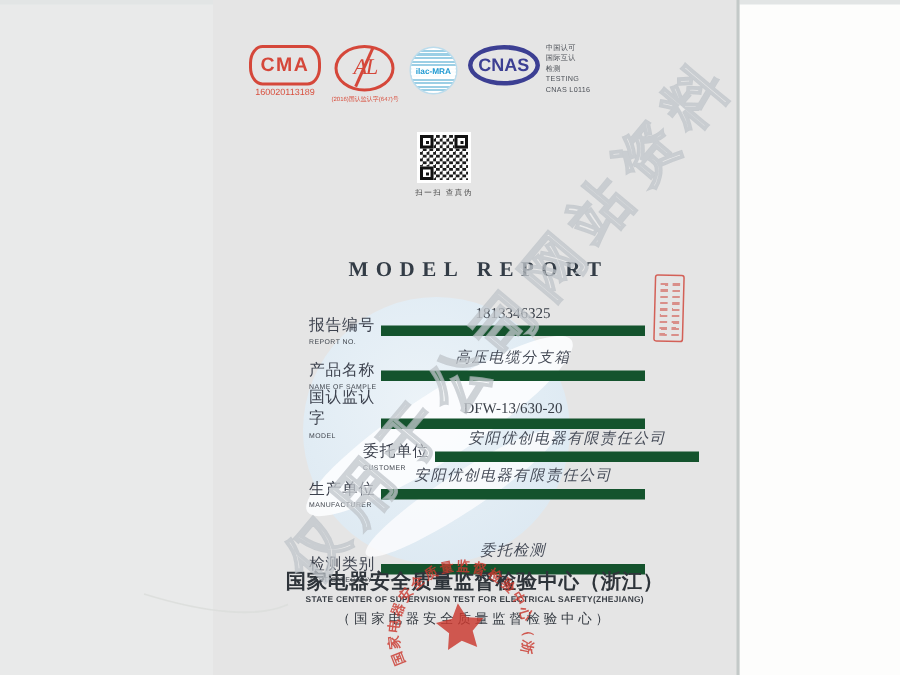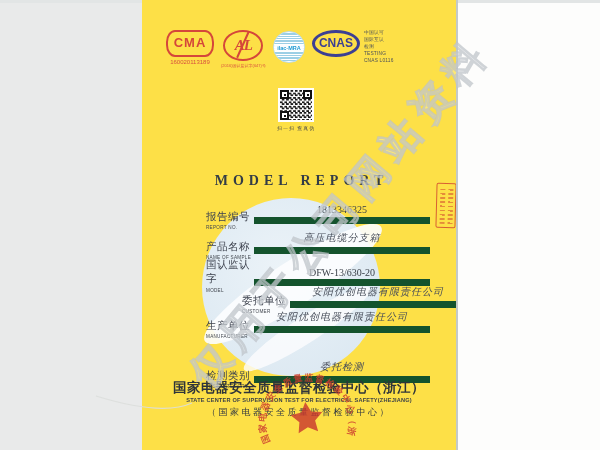--- a/index.html
+++ b/index.html
@@ -3,41 +3,41 @@
 <meta charset="utf-8">
 <style>
   * { margin:0; padding:0; box-sizing:border-box; }
   html,body { width:600px; height:450px; overflow:hidden; background:#fdfdfc;
               font-family:"Liberation Serif", serif; }
   .canvas { position:relative; width:600px; height:450px; }
 
   .bg-left  { position:absolute; left:0; top:0; width:142px; height:450px; background:#e9eaea; }
   .bg-top   { position:absolute; left:0; top:0; width:600px; height:3px; background:#e2e5e5; }
 
-  .page { position:absolute; left:142px; top:0; width:316px; height:450px;
-          background:#fde047; border-right:2px solid #c3c9c8; overflow:hidden; }
+  .page { position:absolute; left:142px; top:0; width:351px; height:450px;
+          background:#e5e5e5; border-right:2px solid #c3c9c8; overflow:hidden; }
 
   
   .globe { position:absolute; left:60px; top:198px; width:178px; height:178px; border-radius:50%;
            background:radial-gradient(circle at 45% 40%, #ecf3f8 0%, #e1ecf4 55%, #d9e6f0 100%); }
   .globe .swoosh { position:absolute; left:-14px; top:64px; width:210px; height:44px;
                    background:rgba(252,253,254,.92); border-radius:50%; transform:rotate(-33deg); }
   .globe .swoosh2 { position:absolute; left:30px; top:118px; width:150px; height:26px;
                     background:rgba(252,253,254,.8); border-radius:50%; transform:rotate(-33deg); }
 
   
   .logos { position:absolute; left:24px; top:30px; width:272px; display:flex; gap:7px; align-items:flex-start; }
   .logo-caption { font-size:6px; color:#d8503f; letter-spacing:0; margin-top:2px; text-align:center;
                   font-family:"Liberation Sans", sans-serif; white-space:nowrap; }
   .cal-caption { font-size:4px; }
   .cma-shape { width:48px; height:27px; border:2.5px solid #d5473a; border-radius:9px/12px;
                color:#d5473a; font-weight:bold; font-size:13px; text-align:center; line-height:22px;
                letter-spacing:1px; font-family:"Liberation Sans", sans-serif; }
   .cal-shape { width:40px; height:31px; border:2.5px solid #d5473a; border-radius:50%;
-               color:#d5473a; font-weight:bold; font-style:italic; font-size:15px; text-align:center;
+               color:#d5473a; font-weight:normal; font-style:italic; font-size:15px; text-align:center;
                line-height:26px; letter-spacing:-1px; margin:0 auto; position:relative; }
   .cal-shape::after { content:""; position:absolute; left:17px; top:-2px; width:2px; height:29px;
                       background:#d5473a; transform:rotate(24deg); }
   .ilac-shape { width:32px; height:32px; border-radius:50%; margin-top:1px; position:relative; overflow:hidden;
                 background:repeating-linear-gradient(0deg,#ffffff 0 1px,#9ccfe5 1px 2.4px);
                 border:1px solid #bcdcec; }
   .ilac-band { position:absolute; left:0; top:12px; width:100%; height:8px; background:rgba(255,255,255,.95);
                font-size:5.5px; font-weight:bold; color:#1f9ad2; text-align:center; line-height:8px;
                font-family:"Liberation Sans", sans-serif; }
   .cnas-group { display:flex; gap:4px; align-items:flex-start; }

